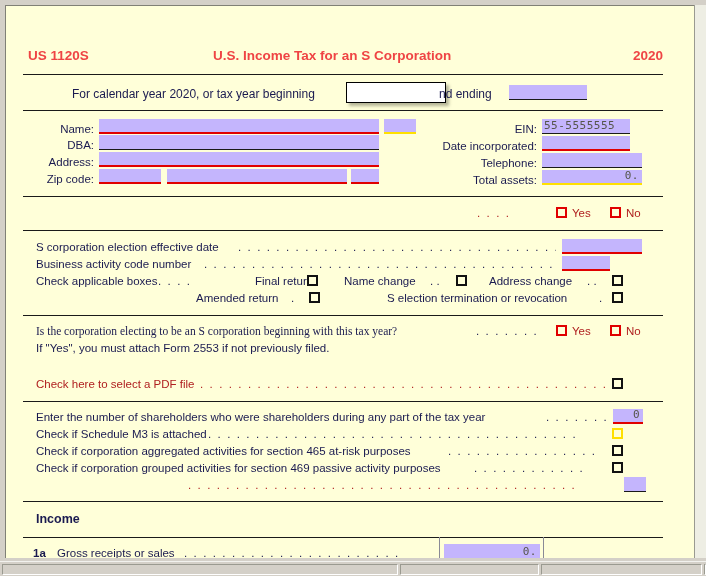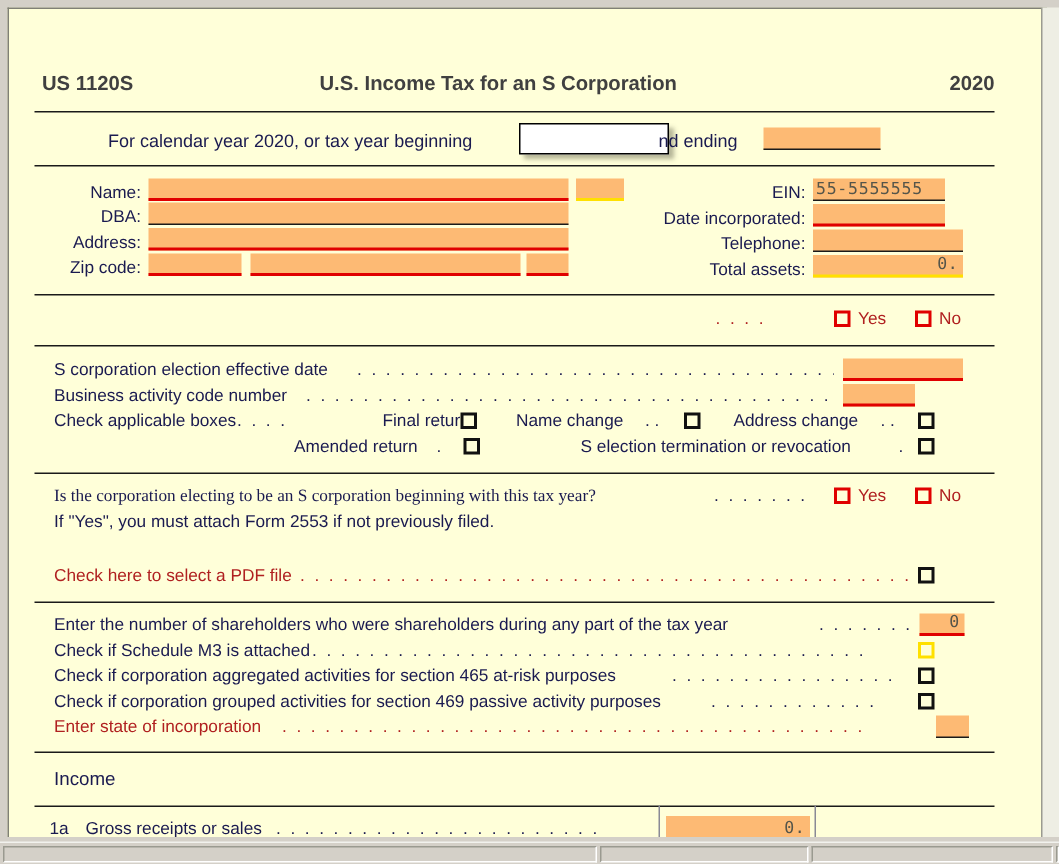--- a/index.html
+++ b/index.html
@@ -35,35 +35,35 @@
   .sb-panel{
     height:11px;margin:2px 0 0 2px;
     border:1px solid #9a9a90;border-right-color:#ffffff;border-bottom-color:#ffffff;
     box-sizing:border-box;background:#d4d0c8;
   }
   .red{color:#b02020;}
   .blk{color:#000;}
 
   
   .hdr{position:absolute;left:17px;top:40px;width:640px;height:26px;}
-  .hdr .t{position:absolute;font-weight:bold;font-size:13.5px;color:#404040;white-space:nowrap;}
+  .hdr .t{position:absolute;font-weight:bold;font-size:13.5px;color:#ef4444;white-space:nowrap;}
   .hdr .form-id{left:5px;top:2px;}
   .hdr .title{left:190px;top:2px;}
   .hdr .year{right:0px;top:2px;}
 
   .rule{position:absolute;left:17px;height:0;border-top:1px solid #1a1a1a;}
   .rule.w{width:640px;}
 
   .lbl{position:absolute;font-size:11.5px;white-space:nowrap;color:#1a1a50;}
   .lbl.r{color:#b02020;}
-  .lbl.b{font-weight:normal;text-align:center;}
+  .lbl.b{font-weight:bold;text-align:center;}
   .lbl.right{text-align:right;}
 
   
-  .fld{position:absolute;background:#fdba74;box-sizing:border-box;}
+  .fld{position:absolute;background:#c4b5fd;box-sizing:border-box;}
   .fld.ul-red{border-bottom:2px solid #e00000;}
   .fld.ul-blk{border-bottom:1px solid #1a1a1a;}
   .fld.ul-yel{border-bottom:2px solid #ffe000;}
   .fld .val{
     position:absolute;right:3px;bottom:1px;font-size:11px;color:#55554a;
     font-family:"DejaVu Sans Mono", monospace;letter-spacing:.5px;
   }
   .fld .val.left{left:2px;right:auto;}
 
   
@@ -226,21 +226,20 @@
       <div class="cb yel" style="left:606px;top:422px;"></div>
 
       <span class="lbl" style="left:30px;top:439px;">Check if corporation aggregated activities for section 465 at-risk purposes</span>
       <span class="lbl dots" style="left:442px;top:439px;width:160px;">. . . . . . . . . . . . . . . .</span>
       <div class="cb blk" style="left:606px;top:439px;"></div>
 
       <span class="lbl" style="left:30px;top:456px;">Check if corporation grouped activities for section 469 passive activity purposes</span>
       <span class="lbl dots" style="left:468px;top:456px;width:134px;">. . . . . . . . . . . .</span>
       <div class="cb blk" style="left:606px;top:456px;"></div>
 
-      <span class="lbl r" style="left:30px;top:473px;">Enter state of incorporation</span>
       <span class="lbl r dots" style="left:182px;top:473px;width:430px;">. . . . . . . . . . . . . . . . . . . . . . . . . . . . . . . . . . . . . . . . .</span>
       <div class="fld ul-blk" style="left:618px;top:471px;width:22px;height:15px;">
         <span class="val left"></span>
       </div>
 
       <div class="rule w" style="top:495px;"></div>
 
       <span class="lbl b" style="left:30px;top:506px;font-size:12.5px;color:#1a1a50;">Income</span>
       <div class="rule w" style="top:531px;"></div>
 

